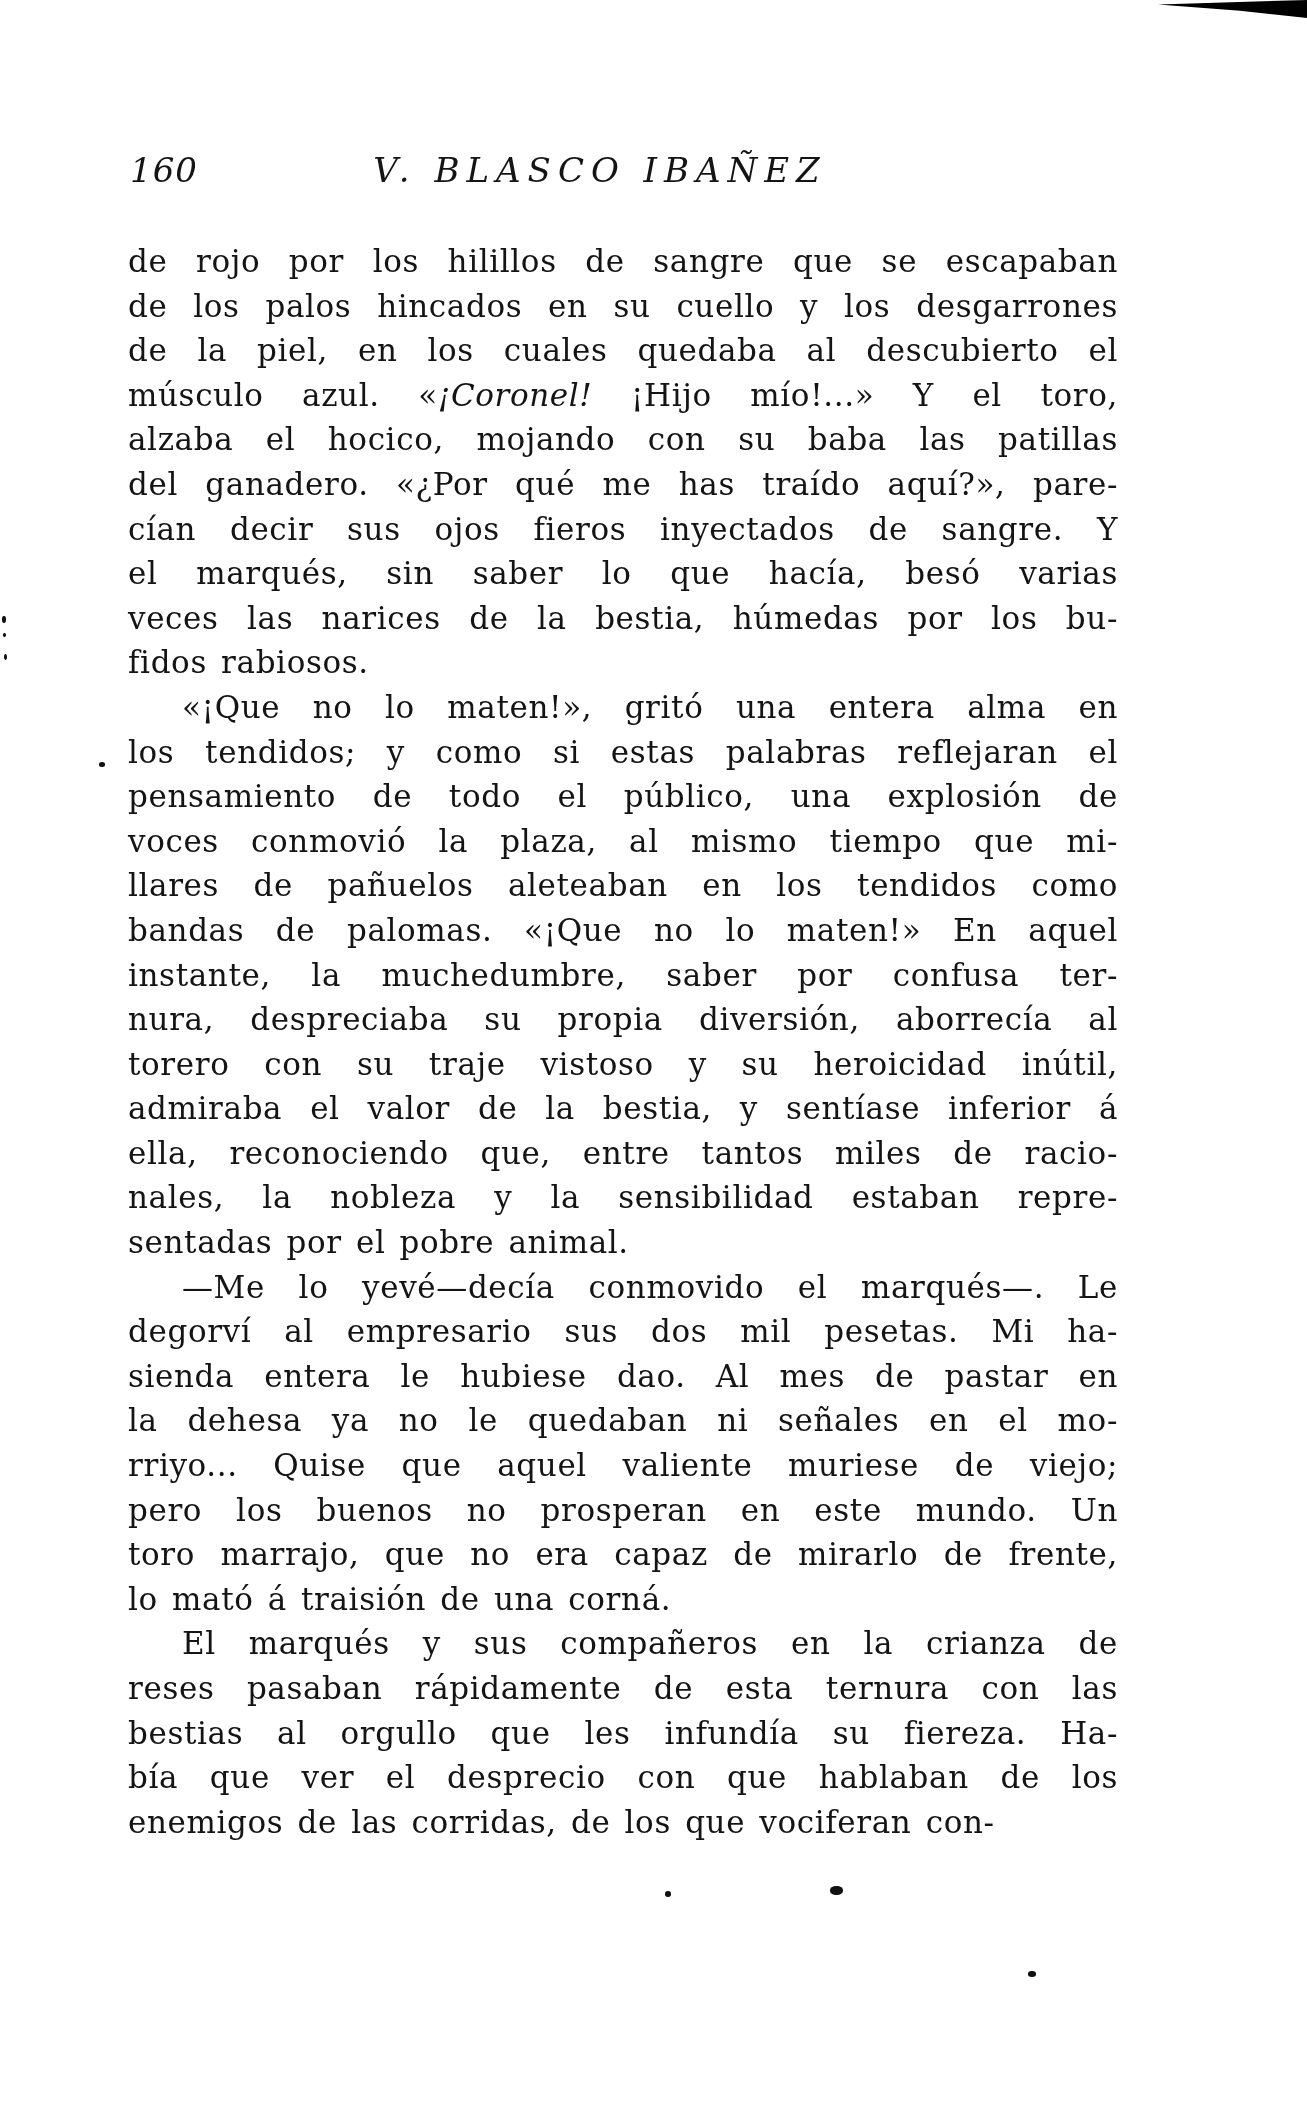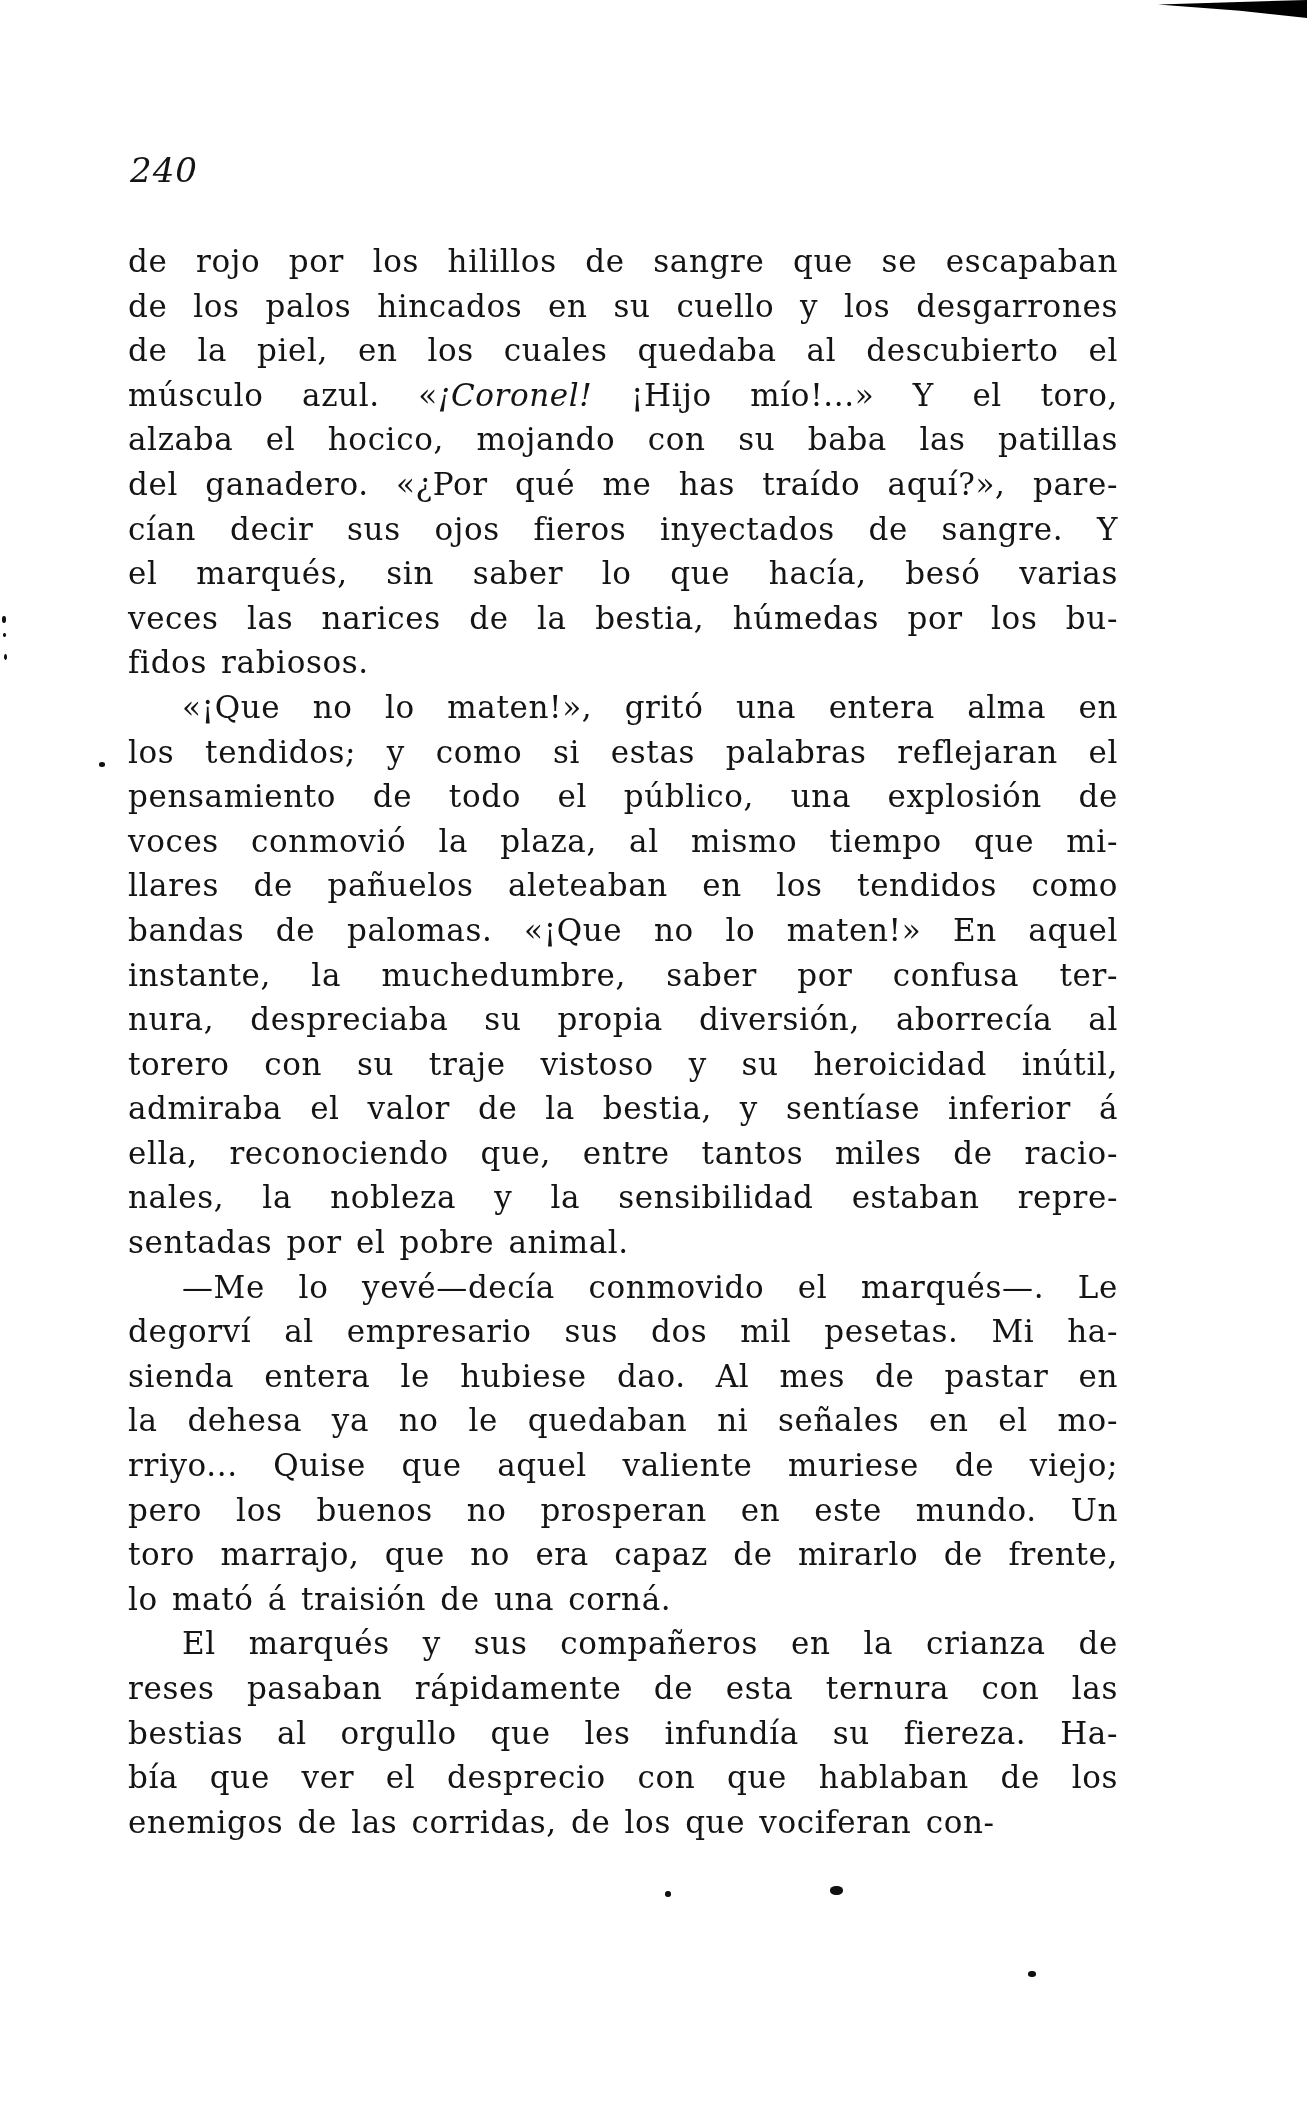--- a/index.html
+++ b/index.html
@@ -81,21 +81,22 @@
   .line i { font-style: italic; margin-top: 20px; }
 </style>
 </head>
 <body>
 
 <div class="page">
 
   <div class="corner-wedge"></div>
 
   <div class="header">
-    <span class="page-number">240</span>
+    <span class="page-number">160</span>
+    <span class="running-title">V. BLASCO IBAÑEZ</span>
   </div>
 
   <div class="body-text">
       <div class="line">de rojo por los hilillos de sangre que se escapaban</div>
       <div class="line">de los palos hincados en su cuello y los desgarrones</div>
       <div class="line">de la piel, en los cuales quedaba al descubierto el</div>
       <div class="line"><span>músculo azul. «</span><i>¡Coronel!</i><span> ¡Hijo mío!...» Y el toro,</span></div>
       <div class="line">alzaba el hocico, mojando con su baba las patillas</div>
       <div class="line">del ganadero. «¿Por qué me has traído aquí?», pare-</div>
       <div class="line">cían decir sus ojos fieros inyectados de sangre. Y</div>

